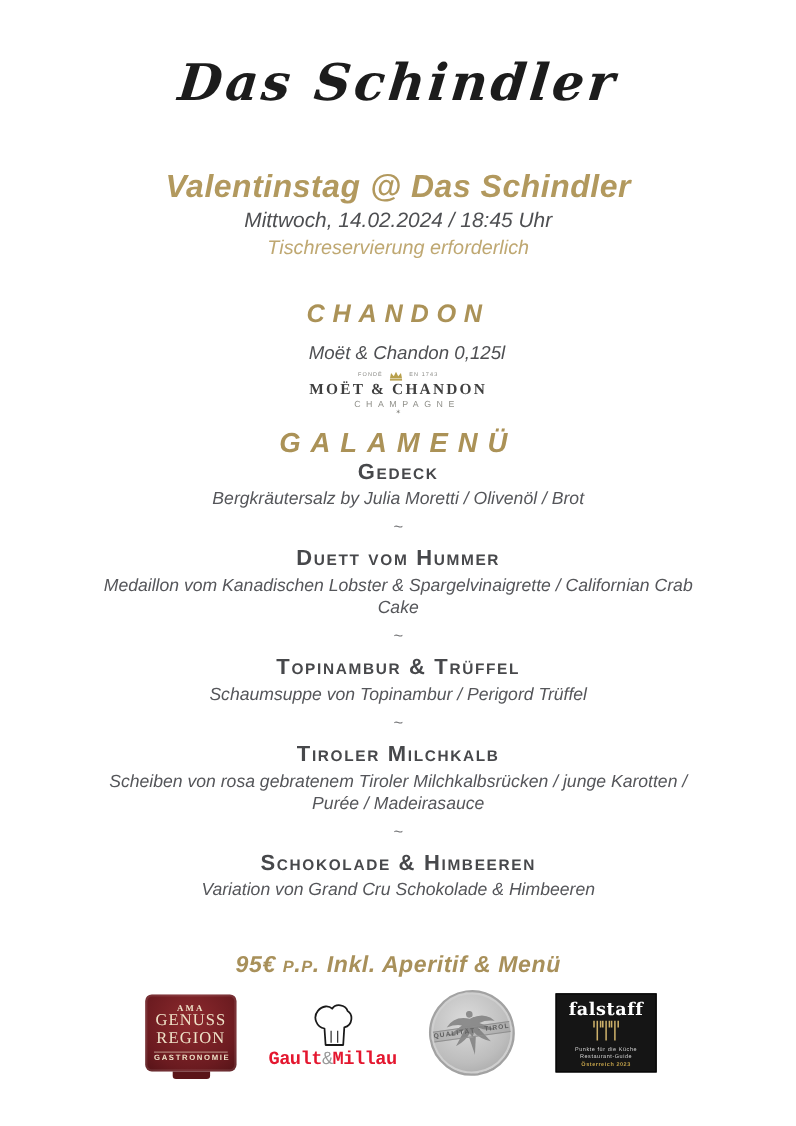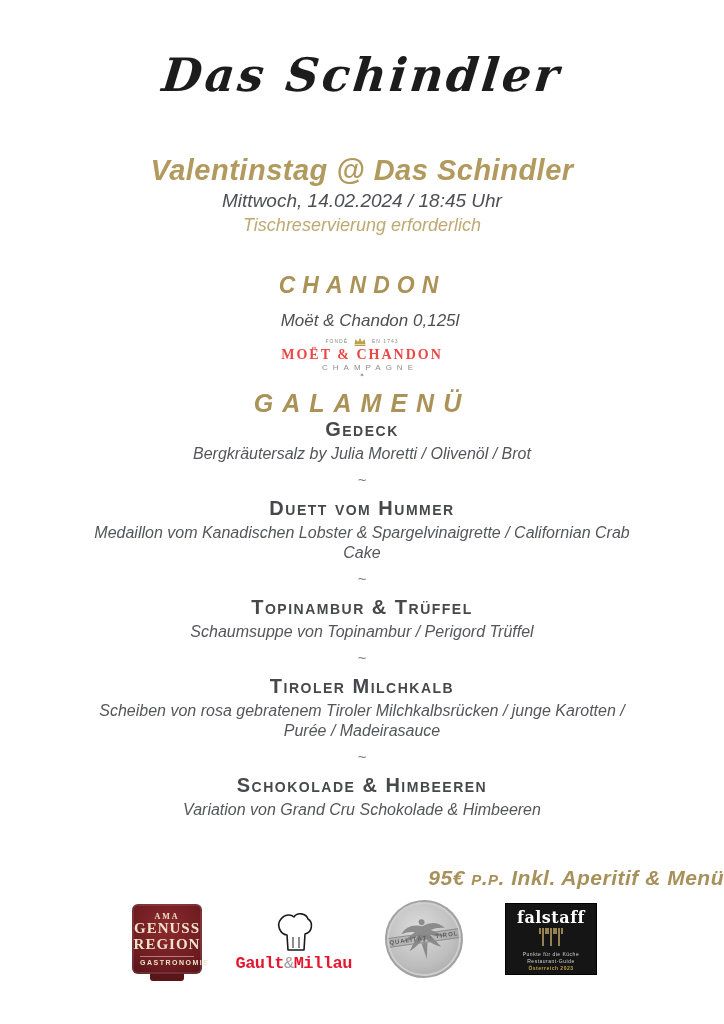--- a/index.html
+++ b/index.html
@@ -64,21 +64,21 @@
   }
   
   .moet-logo { margin-top: 6px; line-height: 1.15; }
   .moet-top {
     display: flex; align-items: center; justify-content: center; gap: 5px;
     font-size: 5px; letter-spacing: 1px; color: #8a8a85;
   }
   .moet-name {
     font-family: "Liberation Serif", serif;
     font-size: 14px; font-weight: bold;
-    letter-spacing: 2px; color: #ef4444;
+    letter-spacing: 2px; color: #404040;
   }
   .moet-sub {
     font-size: 8px; letter-spacing: 5px; color: #90908a; padding-left: 16px;
   }
   .moet-mark { font-size: 6px; color: #8a8a85; }
   
   .courses { }
   .course-name {
     font-size: 20px;
     font-weight: bold;
@@ -101,51 +101,50 @@
     color: #77787a;
   }
   
   .price-line {
     margin-top: 46px;
     font-size: 21px;
     font-weight: bold;
     font-style: italic;
     color: #a8905a;
     letter-spacing: 0.5px;
-    text-align: right;
   }
   .price-line .pp { font-variant: small-caps; }
   
   .logos-row {
     position: absolute;
     left: 132px; top: 900px;
     width: 465px;
     display: flex;
     justify-content: space-between;
     align-items: center;
   }
   
   .ama-badge {
-    width: 70px; height: 70px;
+    width: 83px; height: 70px;
     border-radius: 6px;
     background: radial-gradient(circle at 50% 35%, #8d2a2e 0%, #6b1b20 70%, #541317 100%);
     box-shadow: inset 0 0 0 2px rgba(255,255,255,0.10);
     color: #efe3c9;
     display: flex; flex-direction: column; justify-content: center;
     position: relative;
     font-family: "Liberation Serif", serif;
   }
   .ama-badge::after {
     content: ""; position: absolute; left: 50%; bottom: -7px;
     transform: translateX(-50%);
     width: 34px; height: 7px; background: #5a1519;
     border-radius: 0 0 3px 3px;
   }
   .ama-top { font-size: 8px; font-weight: bold; letter-spacing: 2px; }
-  .ama-line { font-size: 15px; font-weight: bold; letter-spacing: 1px; line-height: 1.05; }
+  .ama-line { font-size: 15px; font-weight: normal; letter-spacing: 1px; line-height: 1.05; }
   .ama-bottom {
     margin: 3px 8px 0 8px; padding-top: 2px;
     border-top: 1px solid rgba(239,227,201,0.5);
     font-size: 7px; font-weight: bold; letter-spacing: 1.5px;
     font-family: "Liberation Sans", sans-serif;
   }
   
   .gm-logo { width: 100px; display: flex; flex-direction: column; align-items: center; font-family: Liberation Mono, monospace; }
   .gm-text { margin-top: 2px; font-size: 17px; font-weight: bold; color: #e4172f; letter-spacing: -0.5px; }
   .gm-text .amp { color: #9a9a9a; font-weight: normal; }

